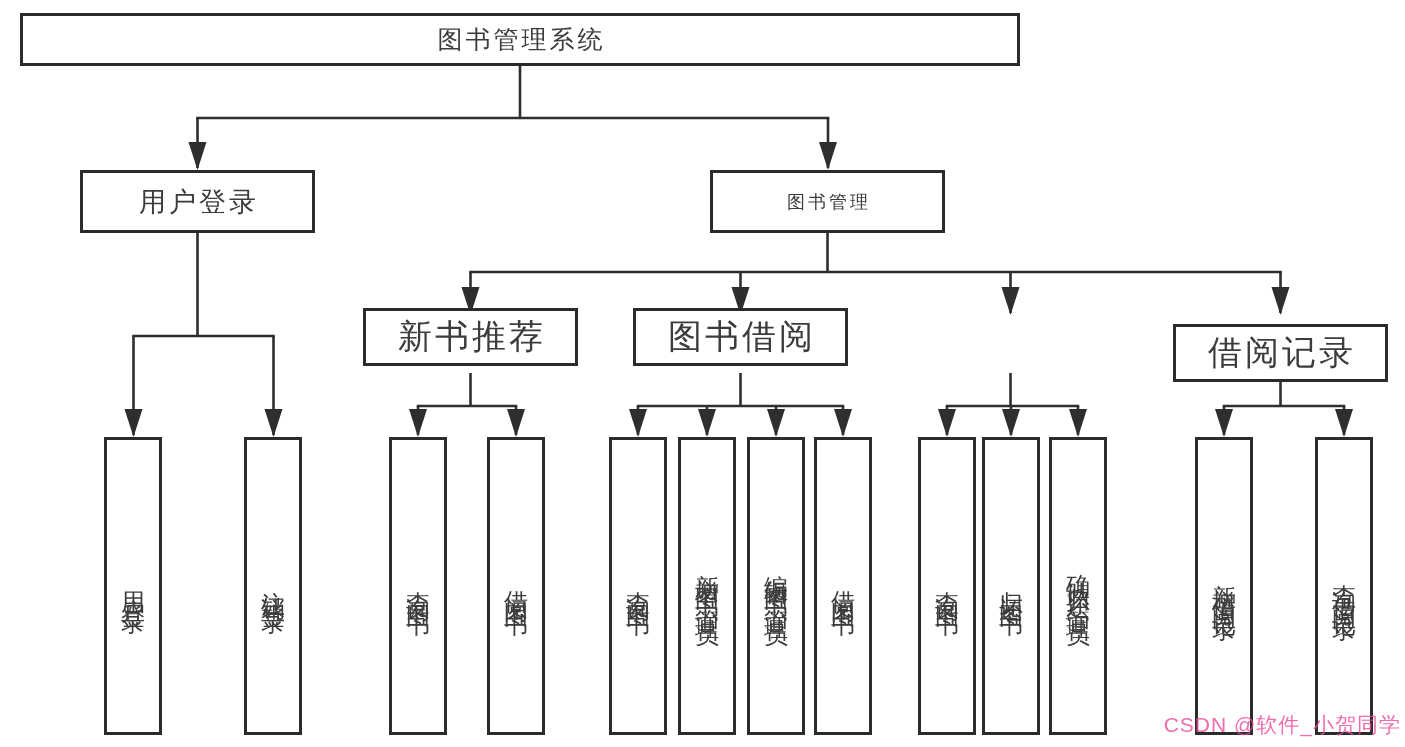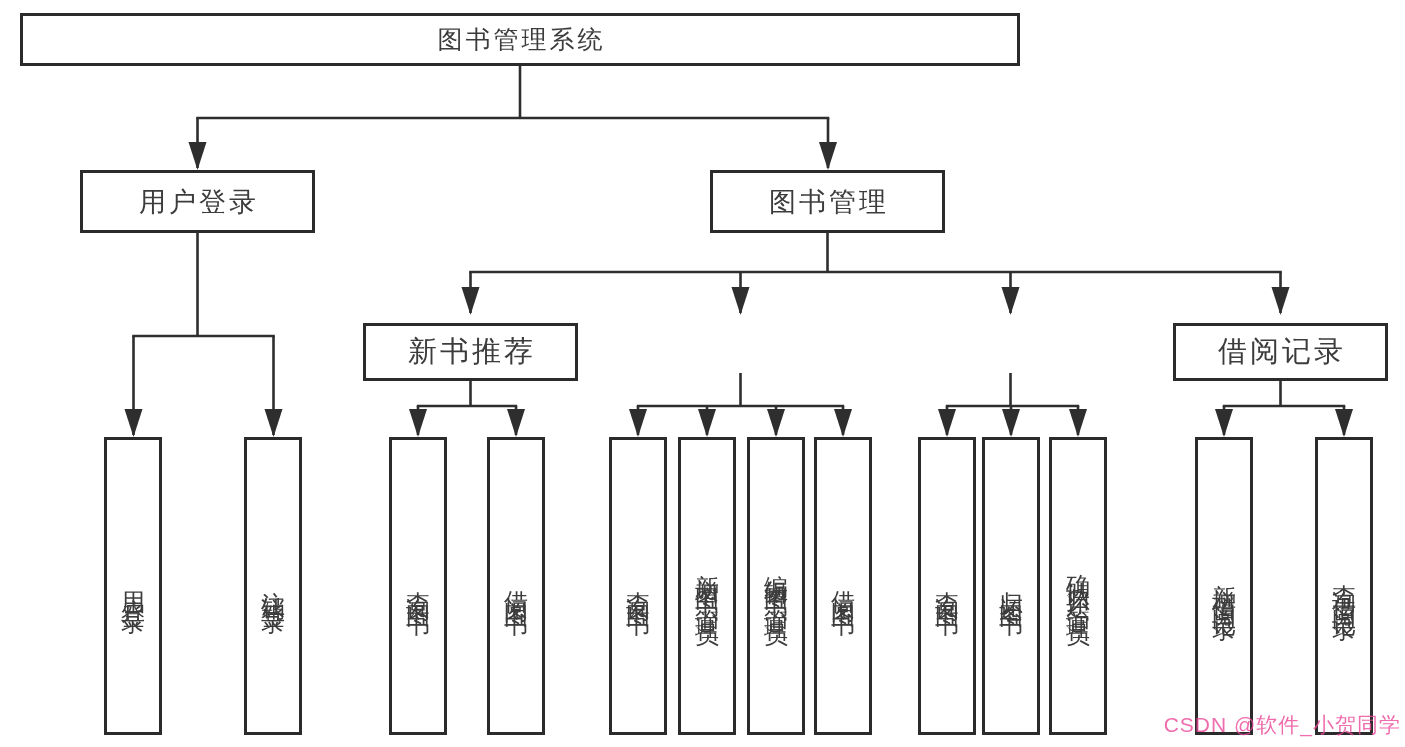--- a/index.html
+++ b/index.html
@@ -41,26 +41,26 @@
     justify-content: center;
     color: #3c3c3c;
   }
   .h-label {
     letter-spacing: 3px;
     white-space: nowrap;
     text-indent: 3px; 
   }
   .n-root   { left: 20px;   top: 13px;  width: 1000px; height: 53px; font-size: 25px; }
   .n-login  { left: 80px;   top: 170px; width: 235px;  height: 63px; font-size: 27px; }
-  .n-mgmt   { left: 710px;  top: 170px; width: 235px;  height: 63px; font-size: 27px; }
-  .l3       { top: 323px; width: 215px; height: 58px; font-size: 29px; }
+  .n-mgmt   { left: 710px;  top: 170px; width: 235px;  height: 63px; font-size: 18px; }
+  .l3       { top: 308px; width: 215px; height: 58px; font-size: 34px; }
   .n-newrec { left: 363px;  }
   .n-borrow { left: 633px;  }
   .n-current{ left: 903px;  }
-  .n-record { left: 1173px; }
+  .n-record { left: 1173px; margin-top: 16px; }
   .leaf {
     top: 437px;
     width: 58px;
     height: 298px;
     font-size: 24px;
   }
   .leaf .v-label {
     writing-mode: vertical-rl;
     text-orientation: mixed;
     letter-spacing: 7px;
@@ -180,20 +180,23 @@
   <div class="box n-login">
     <span class="h-label">用户登录</span>
   </div>
   <div class="box n-mgmt">
     <span class="h-label">图书管理</span>
   </div>
 
   <div class="box l3 n-newrec">
     <span class="h-label">新书推荐</span>
   </div>
+  <div class="box l3 n-borrow">
+    <span class="h-label">图书借阅</span>
+  </div>
   <div class="box l3 n-record">
     <span class="h-label">借阅记录</span>
   </div>
 
   <div class="box leaf lf-1">
     <span class="v-label">用户登录</span>
   </div>
   <div class="box leaf lf-2">
     <span class="v-label">注销登录</span>
   </div>

